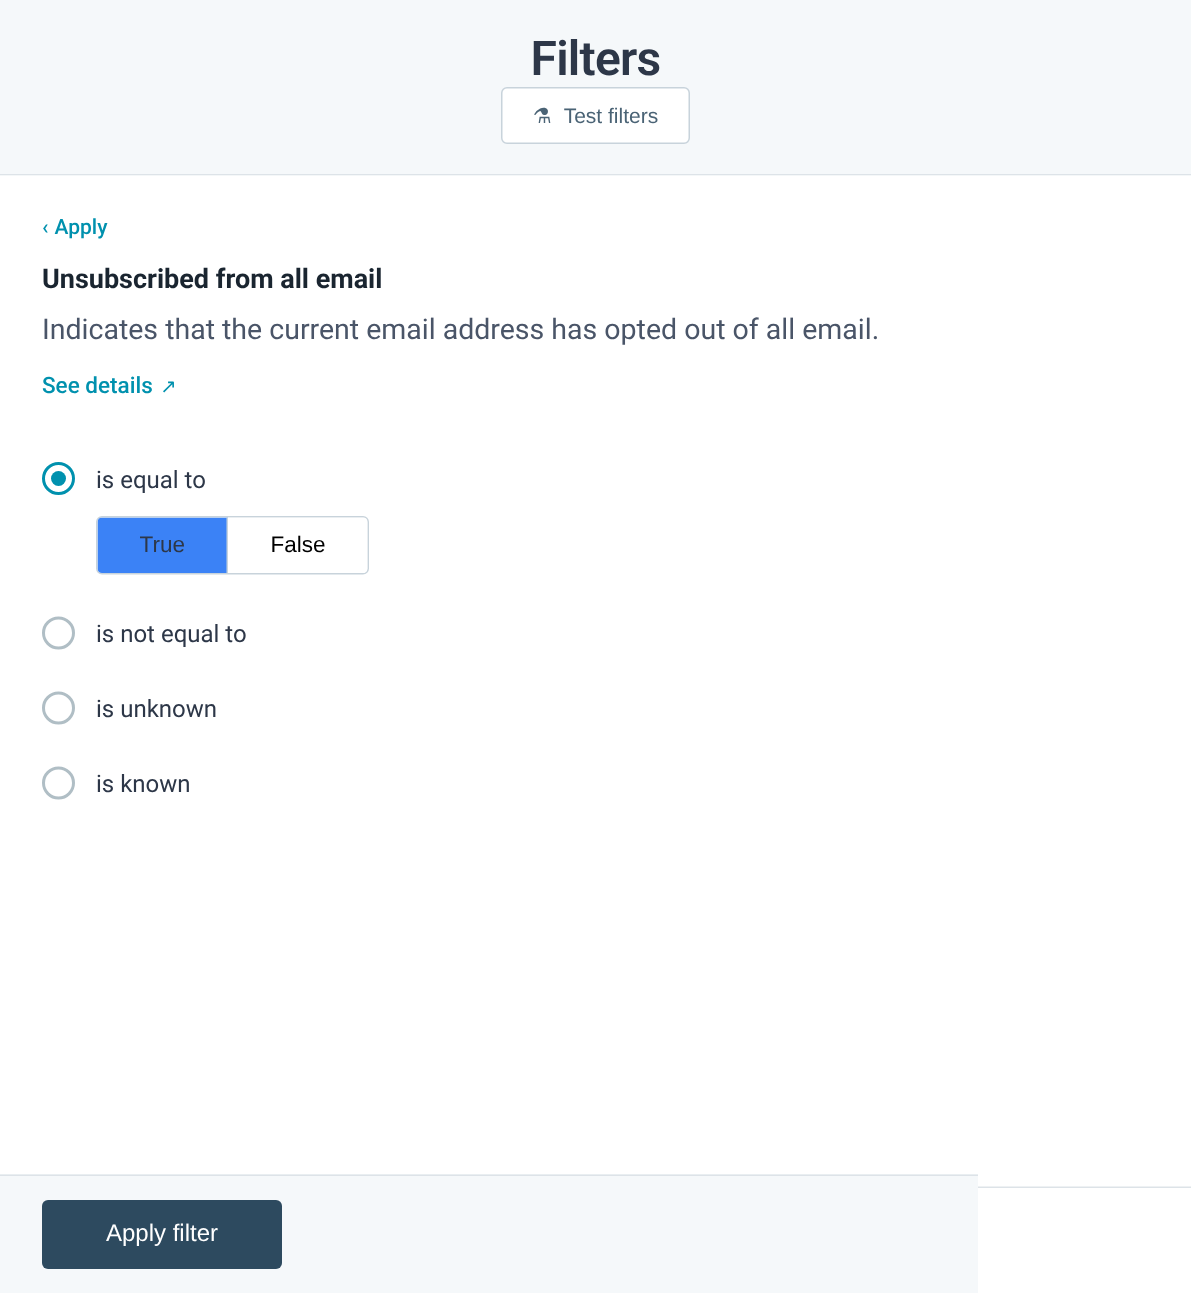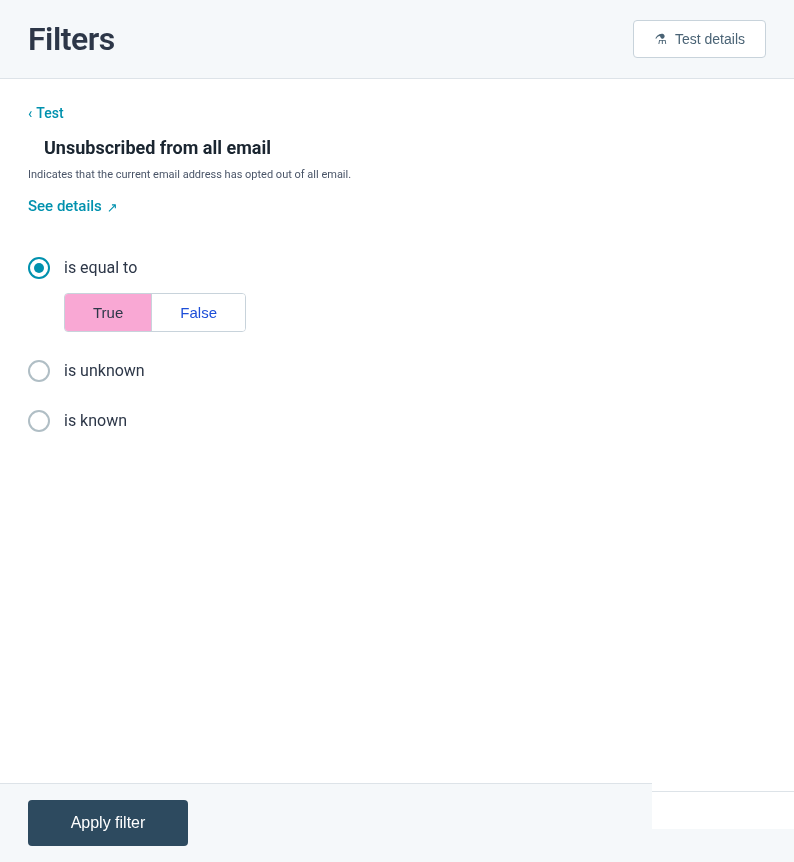--- a/index.html
+++ b/index.html
@@ -16,20 +16,21 @@
       color: #2d3748;
     }
 
     .header {
       background: #f5f8fa;
       padding: 20px 28px;
       display: flex;
       align-items: center;
       justify-content: space-between;
       border-bottom: 1px solid #dde3e8;
+      flex-direction: column;
     }
 
     .header-title {
       font-size: 32px;
       font-weight: 600;
       color: #2d3748;
       letter-spacing: -0.5px;
     }
 
     .test-filters-btn {
@@ -67,25 +68,24 @@
       text-decoration: none;
       margin-bottom: 16px;
       cursor: pointer;
     }
 
     .filter-title {
       font-size: 18px;
       font-weight: 700;
       color: #1a2530;
       margin-bottom: 8px;
-      margin-left: 16px;
     }
 
     .filter-description {
-      font-size: 11px;
+      font-size: 19px;
       color: #4a5568;
       line-height: 1.6;
       margin-bottom: 12px;
     }
 
     .see-details-link {
       display: inline-flex;
       align-items: flex-end;
       gap: 5px;
       color: #0091ae;
@@ -150,29 +150,29 @@
       border-radius: 4px;
       overflow: hidden;
       margin-left: 36px;
       margin-bottom: 14px;
       width: fit-content;
     }
 
     .toggle-btn {
       padding: 10px 28px;
       font-size: 15px;
-      color: #1d4ed8;
+      color: #000000;
       background: #ffffff;
       border: none;
       cursor: pointer;
       font-weight: 400;
     }
 
     .toggle-btn.active {
-      background: #f9a8d4;
+      background: #3b82f6;
       color: #2d3748;
       font-weight: 500;
     }
 
     .toggle-btn:not(:last-child) {
       border-right: 1px solid #c8d3db;
     }
 
     .divider {
       border: none;
@@ -203,28 +203,28 @@
       min-width: 160px;
     }
   </style>
 </head>
 <body>
 
 <div class="header">
   <h1 class="header-title">Filters</h1>
   <button class="test-filters-btn">
     <span class="flask-icon">⚗</span>
-    <span>Test details</span>
+    <span>Test filters</span>
   </button>
 </div>
 
 <div class="content">
   <a class="back-link">
     <span>‹</span>
-    <span>Test</span>
+    <span>Apply</span>
   </a>
 
   <h2 class="filter-title">Unsubscribed from all email</h2>
   <p class="filter-description">Indicates that the current email address has opted out of all email.</p>
 
   <a class="see-details-link">
     <span>See details</span>
     <span class="external-icon">↗</span>
   </a>
 
@@ -237,20 +237,24 @@
 
     <div class="toggle-group">
       <button class="toggle-btn active">
         <span>True</span>
       </button>
       <button class="toggle-btn">
         <span>False</span>
       </button>
     </div>
 
+    <div class="filter-option">
+      <div class="radio-btn"></div>
+      <span class="option-label">is not equal to</span>
+    </div>
 
     <div class="filter-option">
       <div class="radio-btn"></div>
       <span class="option-label">is unknown</span>
     </div>
 
     <div class="filter-option">
       <div class="radio-btn"></div>
       <span class="option-label">is known</span>
     </div>

